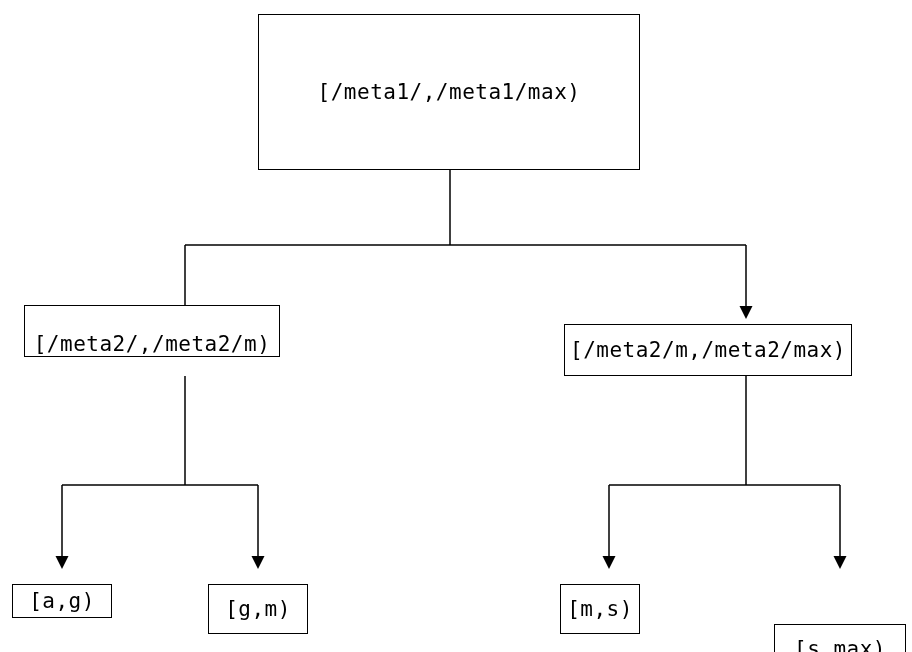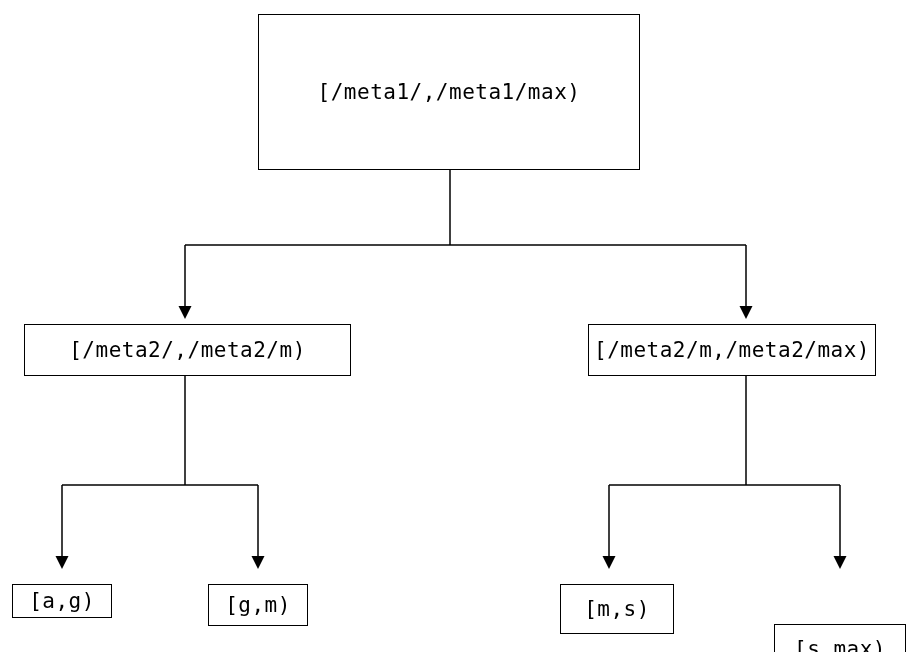--- a/index.html
+++ b/index.html
@@ -30,25 +30,25 @@
     background: #ffffff;
     display: flex;
     align-items: center;
     justify-content: center;
     font-size: 21px;
     color: #000000;
     white-space: nowrap;
     letter-spacing: 0.5px;
   }
   .node-root  { left: 258px; top: 14px;  width: 382px; height: 156px; }
-  .node-l2a   { left: 24px;  top: 324px; width: 327px; height: 52px; }
-  .node-l2b   { left: 588px; top: 324px; width: 288px; height: 52px; }
+  .node-l2a   { left: 24px;  top: 305px; width: 256px; height: 52px; align-items: flex-end; }
+  .node-l2b   { left: 564px; top: 324px; width: 288px; height: 52px; }
   .node-leaf1 { left: 12px;  top: 584px; width: 100px; height: 34px; }
-  .node-leaf2 { left: 208px; top: 584px; width: 100px; height: 42px; }
-  .node-leaf3 { left: 560px; top: 584px; width: 114px;  height: 50px; }
+  .node-leaf2 { left: 208px; top: 584px; width: 100px; height: 50px; }
+  .node-leaf3 { left: 560px; top: 584px; width: 80px;  height: 50px; }
   .node-leaf4 { left: 774px; top: 584px; width: 132px; height: 50px; margin-top: 40px; }
 </style>
 </head>
 <body>
 
 <div class="canvas">
 
   <svg class="connectors" viewBox="0 0 912 652" xmlns="http://www.w3.org/2000/svg">
 
     <path d="M450 170 L450 245" stroke="#000" stroke-width="1.5" fill="none"></path>

